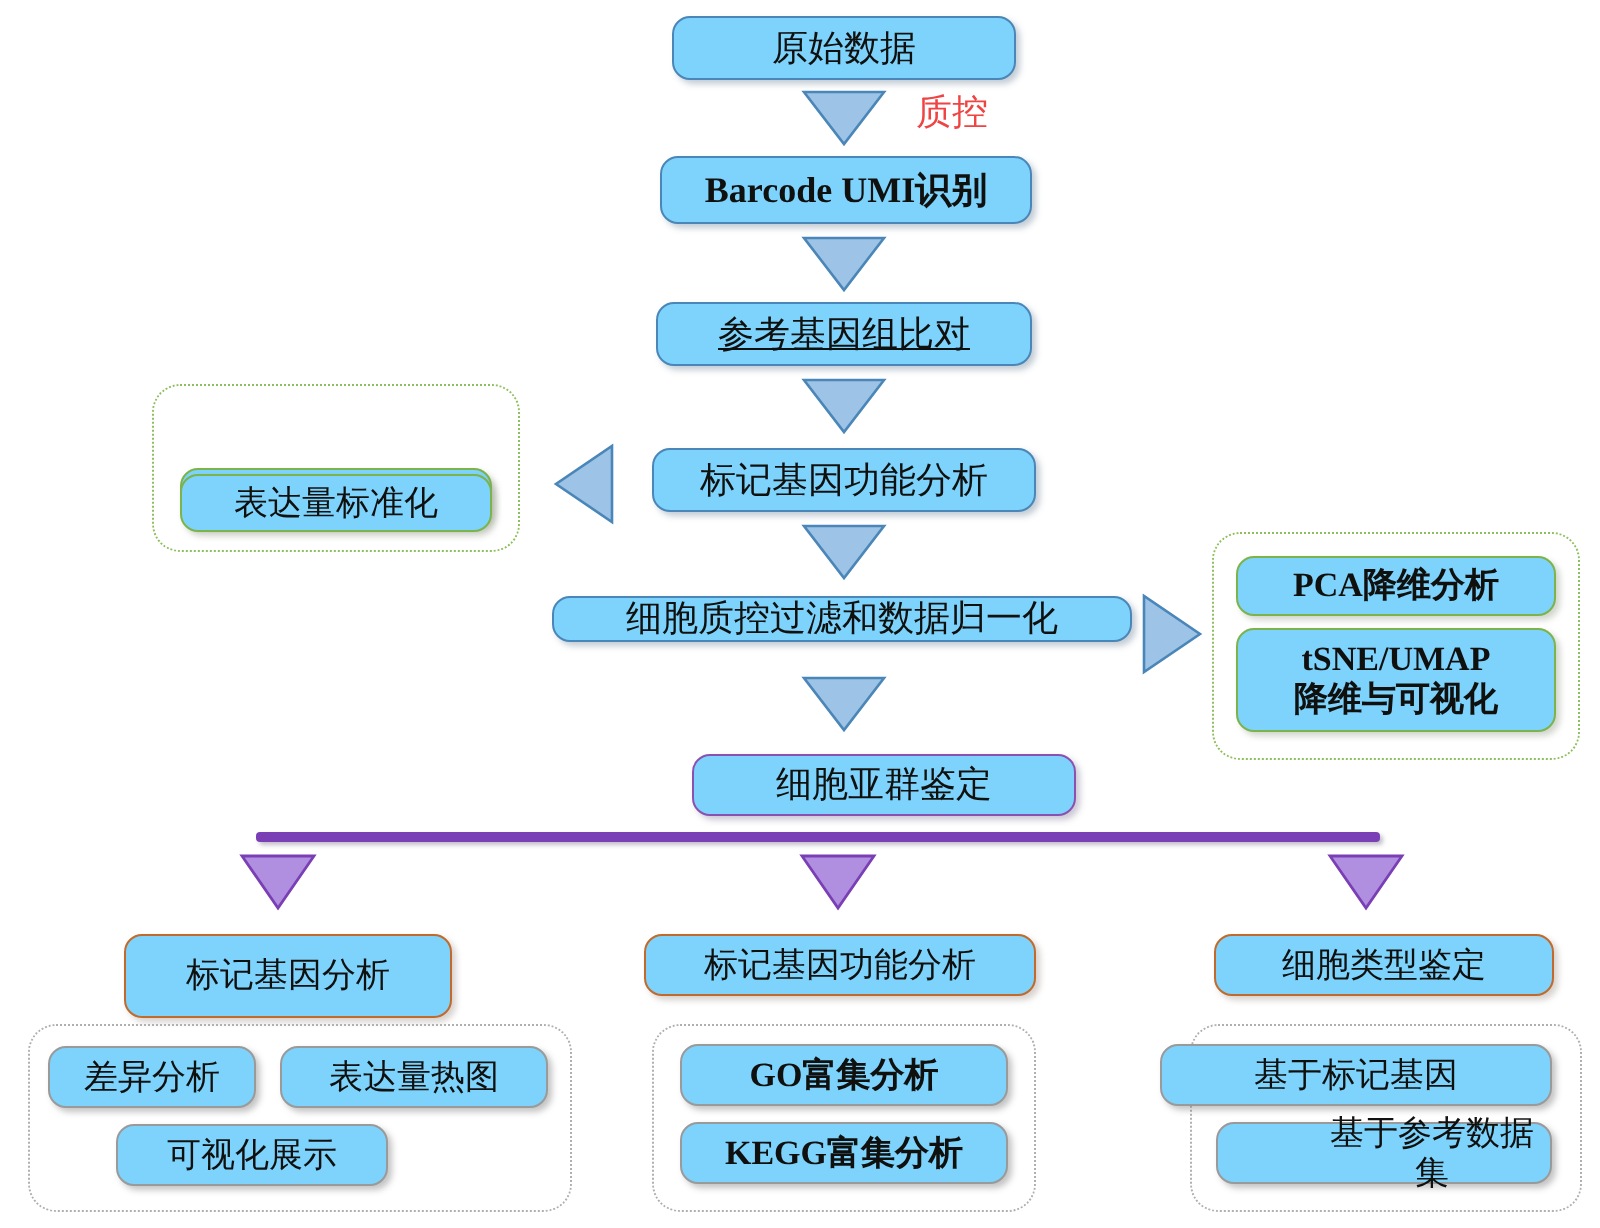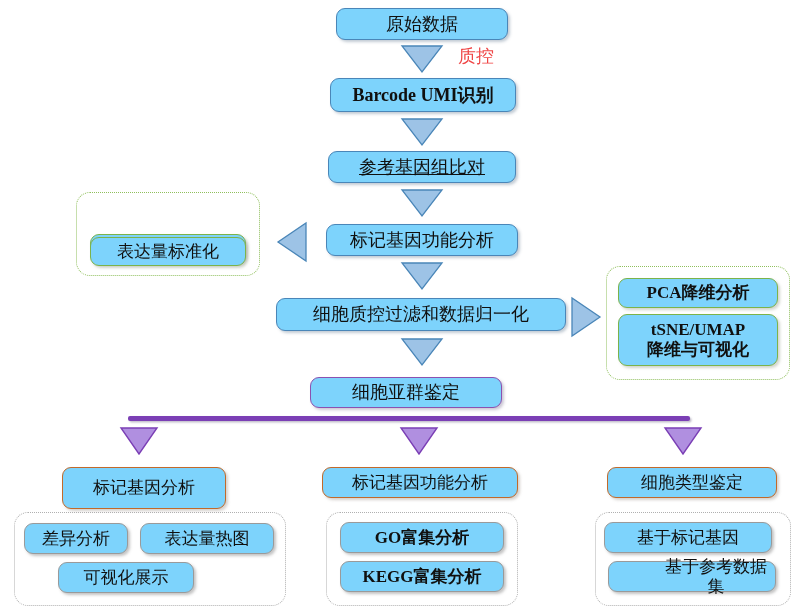--- a/index.html
+++ b/index.html
@@ -130,29 +130,29 @@
   </div>
 
   <div class="node blue" style="left:326px; top:224px; width:192px; height:32px;">标记基因功能分析</div>
 
   <div class="arrow" style="left:400px; top:261px;">
     <svg width="44" height="30" viewBox="0 0 44 30">
       <polygon points="2,2 42,2 22,28" fill="#9dc3e6" stroke="#4a86b8" stroke-width="1.3"></polygon>
     </svg>
   </div>
 
-  <div class="node blue" style="left:276px; top:298px; width:290px; height:33px;">细胞质控过滤和数据归一化</div>
+  <div class="node blue" style="left:276px; top:298px; width:290px; height:23px;">细胞质控过滤和数据归一化</div>
 
   <div class="arrow" style="left:400px; top:337px;">
     <svg width="44" height="30" viewBox="0 0 44 30">
       <polygon points="2,2 42,2 22,28" fill="#9dc3e6" stroke="#4a86b8" stroke-width="1.3"></polygon>
     </svg>
   </div>
 
-  <div class="node purple" style="left:310px; top:377px; width:192px; height:31px;">细胞亚群鉴定</div>
+  <div class="node purple" style="left:346px; top:377px; width:192px; height:31px;">细胞亚群鉴定</div>
 
   <div class="arrow" style="left:276px; top:221px;">
     <svg width="32" height="42" viewBox="0 0 32 42">
       <polygon points="30,2 30,40 2,21" fill="#9dc3e6" stroke="#4a86b8" stroke-width="1.3"></polygon>
     </svg>
   </div>
 
   <div class="group green-dash" style="left:76px; top:192px; width:184px; height:84px;"></div>
 
   <div class="node green" style="left:90px; top:202px; width:156px; height:29px;margin-top:32px;">表达量质控</div>
@@ -207,17 +207,17 @@
   <div class="group gray-dash" style="left:326px; top:512px; width:192px; height:94px;"></div>
 
   <div class="node gray bold" style="left:340px; top:561px; width:164px; height:31px;">KEGG富集分析</div>
 
   <div class="node gray bold" style="left:340px; top:522px; width:164px; height:31px;">GO富集分析</div>
 
   <div class="node orange" style="left:607px; top:467px; width:170px; height:31px;">细胞类型鉴定</div>
 
   <div class="group gray-dash" style="left:595px; top:512px; width:196px; height:94px;"></div>
 
-  <div class="node gray" style="left:604px; top:522px; width:168px; height:31px;">基于标记基因</div>
+  <div class="node gray" style="left:580px; top:522px; width:196px; height:31px;">基于标记基因</div>
 
   <div class="node gray" style="left:608px; top:561px; width:168px; height:31px;padding-left:48px;">基于参考数据集</div>
 
 </div>
 
 </body></html>

